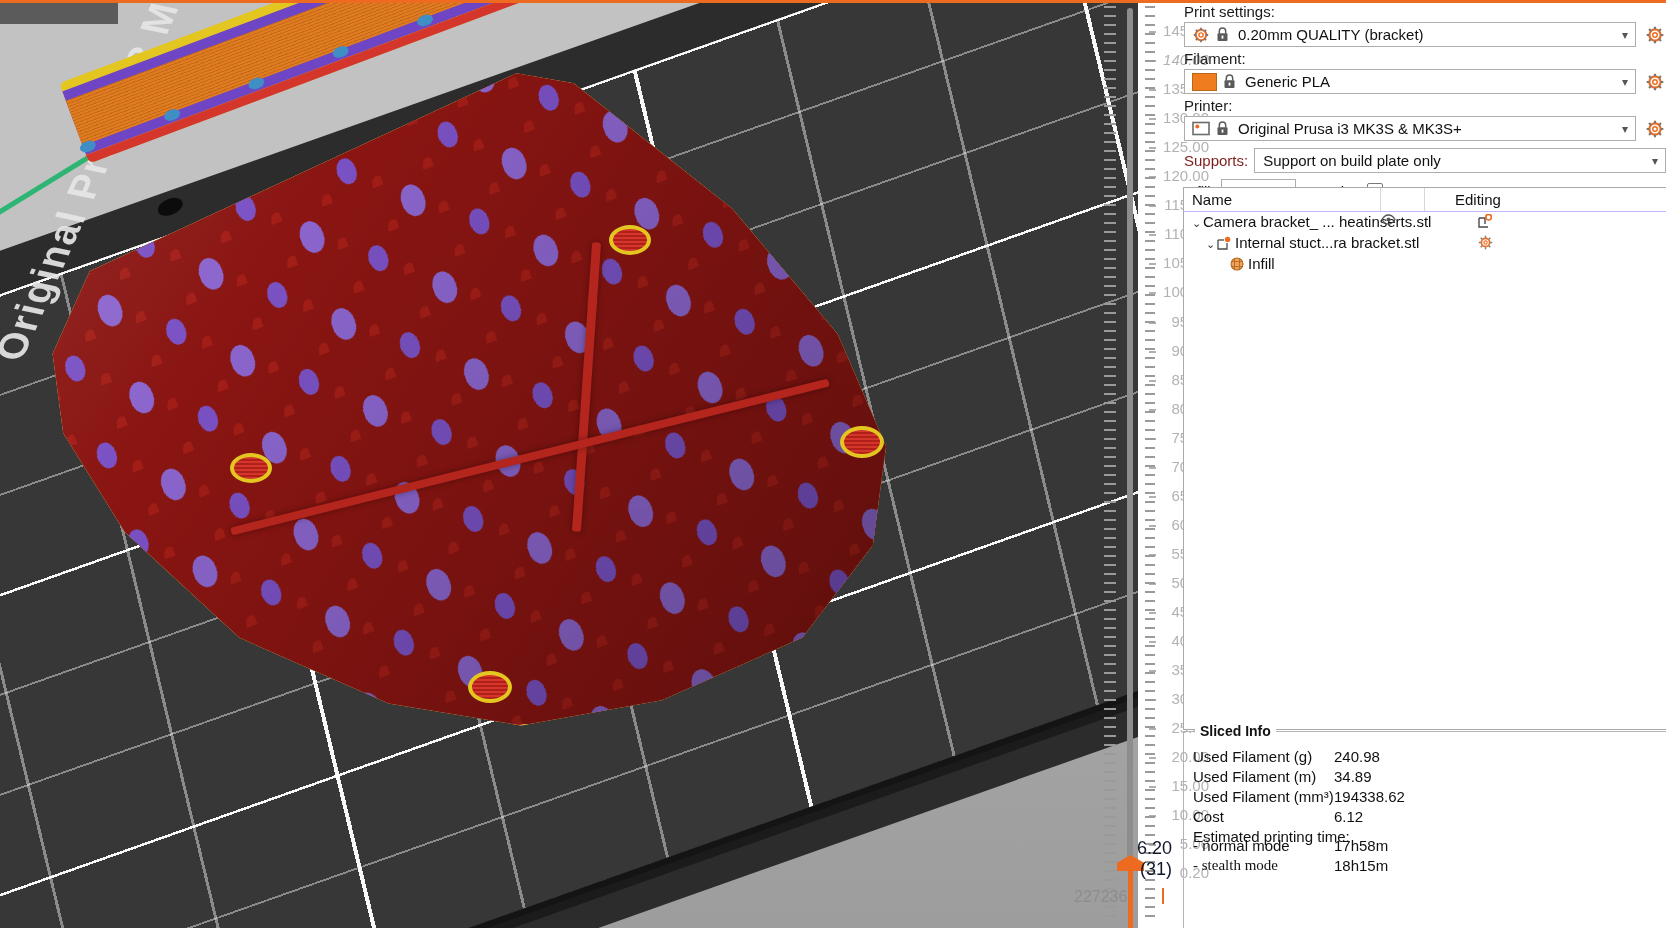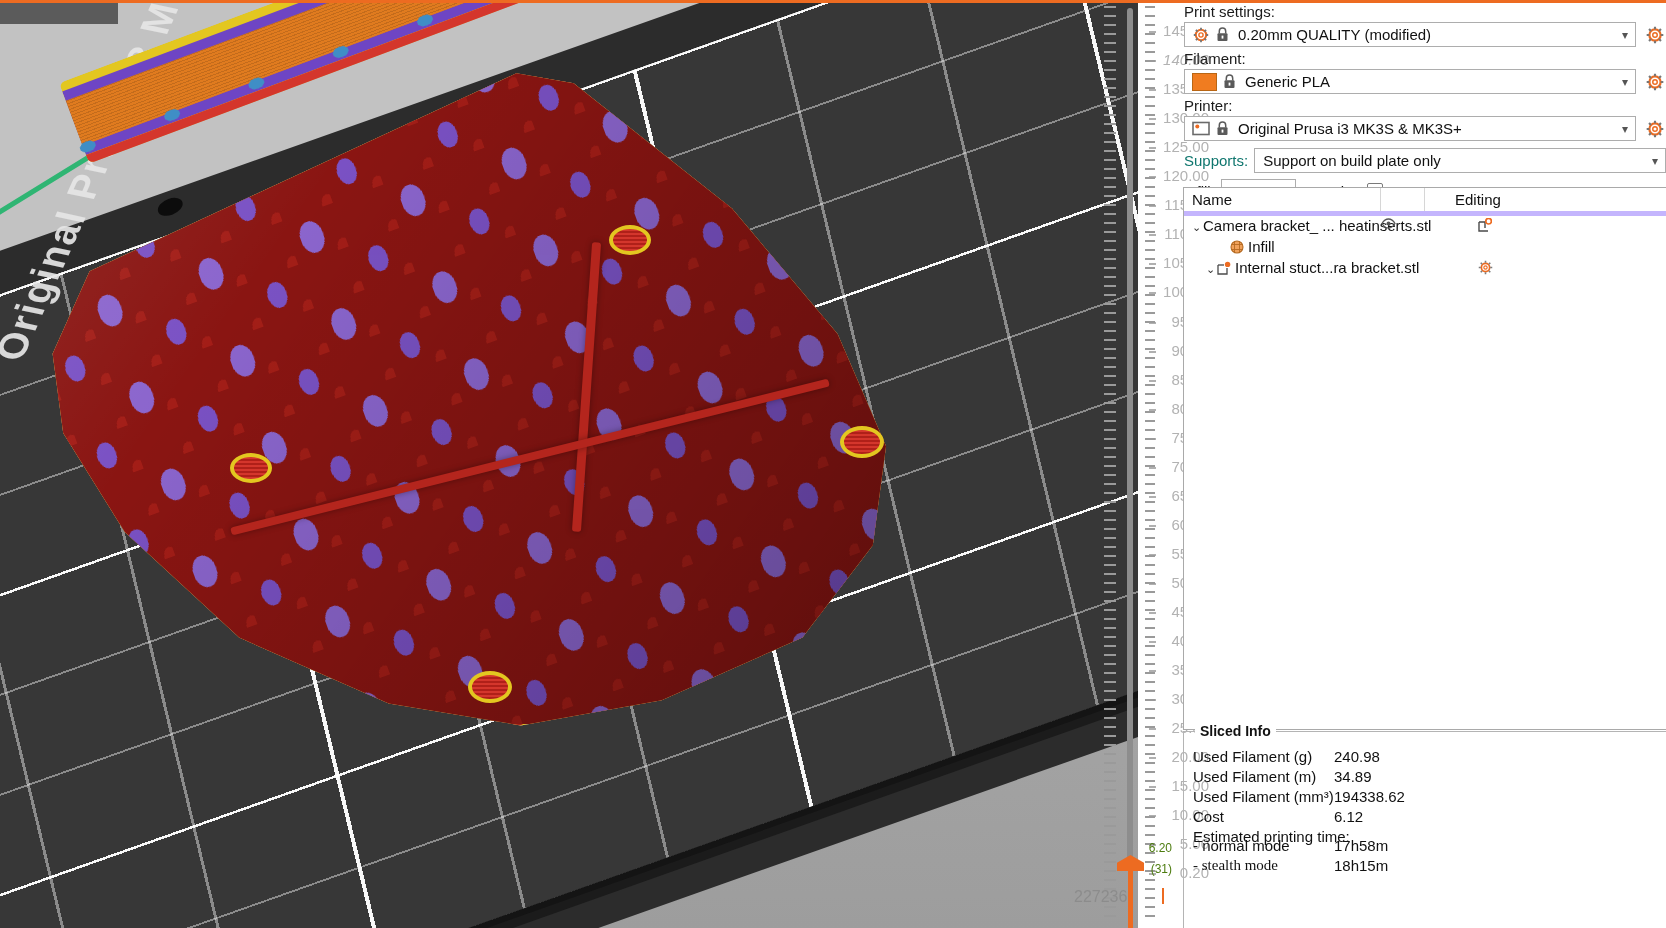--- a/index.html
+++ b/index.html
@@ -98,21 +98,21 @@
   
   .layer-slider{position:absolute;left:1090px;top:0;width:85px;height:928px;z-index:20;}
   .ls-ticks-a{position:absolute;left:14px;top:6px;width:12px;height:916px;
       background-image:repeating-linear-gradient(to bottom,#9a9a9a 0 2px,transparent 2px 9px);}
   .ls-rail{position:absolute;left:37px;top:8px;width:6px;height:856px;background:#8d8d8d;border-radius:3px;}
   .ls-ticks-b{position:absolute;left:55px;top:6px;width:10px;height:916px;
       background-image:repeating-linear-gradient(to bottom,#9a9a9a 0 2px,transparent 2px 9px);}
   .ls-fill{position:absolute;left:38px;top:862px;width:5px;height:66px;background:#ed6b21;}
   .ls-handle{position:absolute;left:27px;top:855px;width:27px;height:16px;background:#ed6b21;
              clip-path:polygon(50% 0,100% 48%,100% 100%,0 100%,0 48%);}
-  .ls-val{position:absolute;right:3px;top:838px;text-align:right;color:#4d7c0f;font-size:12px;line-height:21px;}
+  .ls-val{position:absolute;right:3px;top:838px;text-align:right;color:#0f172a;font-size:18px;line-height:21px;}
   .ls-bottomnum{position:absolute;left:-16px;top:888px;color:#8c8c8c;font-size:16px;}
   .ls-bottomcursor{position:absolute;left:72px;top:888px;width:2px;height:16px;background:#ed6b21;}
 
   
   .rpanel{position:absolute;left:1175px;top:3px;width:491px;height:925px;background:#fff;}
   .ruler{position:absolute;left:-14px;top:0;width:48px;height:925px;color:#b2b2b2;font-size:15px;}
   .rtick{position:absolute;right:0;text-align:right;width:46px;}
   .rtick-dash{position:absolute;left:-14px;width:7px;height:2px;background:#b0b0b0;}
 
   .lbl{font-size:15px;color:#1a1a1a;margin:0 0 2px 0;}
@@ -120,29 +120,29 @@
          display:flex;align-items:center;font-size:15px;color:#111;}
   .combo .chev{position:absolute;right:7px;top:0;bottom:0;display:flex;align-items:center;color:#555;font-size:12px;}
   .swatch{width:23px;height:16px;background:#f07c20;margin-left:7px;border:1px solid #b96614;}
   .pad-ico{margin-left:7px;width:18px;height:18px;display:flex;align-items:center;justify-content:center;}
   .lock-ico{margin-left:4px;width:16px;height:18px;display:flex;align-items:center;justify-content:center;}
   .combo-text{margin-left:8px;}
   .gearbtn{position:absolute;right:0;width:22px;height:22px;display:flex;align-items:center;justify-content:center;}
   .cfg-block{position:absolute;left:9px;top:0;width:482px;}
 
   .sup-row{display:flex;align-items:center;margin-top:7px;}
-  .sup-row .lab{font-size:15px;color:#0f766e;margin-right:6px;}
+  .sup-row .lab{font-size:15px;color:#7f1d1d;margin-right:6px;}
   .inf-row{display:flex;align-items:center;margin-top:6px;}
   .small-combo{position:relative;box-sizing:border-box;height:24px;width:75px;border:1px solid #adadad;
                background:#fff;display:flex;align-items:center;font-size:15px;padding-left:6px;color:#111;}
   .chk{width:14px;height:14px;border:1px solid #7a7a7a;background:#fff;border-radius:2px;display:inline-block;}
 
   
   .objlist{position:absolute;left:8px;top:184px;width:483px;height:541px;border:1px solid #a9a9a9;background:#fff;}
-  .ol-head{position:relative;height:23px;border-bottom:5px solid #c4b5fd;}
+  .ol-head{position:relative;height:23px;border-bottom:1px solid #c4b5fd;}
   .ol-head .hname{position:absolute;left:8px;top:3px;font-size:15px;color:#111;}
   .ol-head .hedit{position:absolute;left:271px;top:3px;font-size:15px;color:#111;}
   .ol-sep{position:absolute;top:0;width:1px;height:23px;background:#d6d6d6;}
   .ol-row{position:relative;height:21px;font-size:15px;color:#111;}
   .ol-row .name{position:absolute;top:1px;white-space:nowrap;}
   .ol-row .eye{position:absolute;left:197px;top:2px;}
   .ol-row .editcell{position:absolute;left:294px;top:2px;}
   .chev-r{display:inline-block;width:11px;color:#333;font-size:11px;}
 
   
@@ -271,21 +271,21 @@
                 </g>
               </svg>
           </span>
           <span class="lock-ico">
             <svg width="13" height="15" viewBox="0 0 13 15">
                 <path d="M3.3 6.4V4.3a3.2 3.2 0 016.4 0v2.1" fill="none" stroke="#5a5a5a" stroke-width="1.5"></path>
                 <rect x="1.5" y="6.3" width="10" height="7.6" rx="1" fill="#5a5a5a"></rect>
                 <rect x="5.6" y="8.6" width="1.8" height="3" fill="#fff"></rect>
               </svg>
           </span>
-          <span class="combo-text">0.20mm QUALITY (modified)</span>
+          <span class="combo-text">0.20mm QUALITY (bracket)</span>
           <span class="chev">▾</span>
         </div>
         <span class="gearbtn" style="top:2px;">
           <svg width="18" height="18" viewBox="0 0 16 16">
               <circle cx="8" cy="8" r="5" fill="none" stroke="#ed6b21" stroke-width="2"></circle>
               <circle cx="8" cy="8" r="2" fill="none" stroke="#ed6b21" stroke-width="1.3"></circle>
               <g stroke="#777" stroke-width="1.9">
                 <path d="M8 .6v2.3M8 13.1v2.3M.6 8h2.3M13.1 8h2.3M2.7 2.7l1.7 1.7M11.6 11.6l1.7 1.7M13.3 2.7l-1.7 1.7M4.4 11.6l-1.7 1.7"></path>
               </g>
             </svg>
@@ -382,44 +382,44 @@
                 <circle cx="7.5" cy="5.5" r="2" fill="#555"></circle>
               </svg>
             </span>
             <span class="editcell">
               <svg width="14" height="14" viewBox="0 0 14 14">
                 <path d="M1 4v9h9" fill="none" stroke="#4a4a4a" stroke-width="1.4"></path>
                 <path d="M1 4h6v6" fill="none" stroke="#4a4a4a" stroke-width="1.4"></path>
                 <circle cx="10.6" cy="3.2" r="2.8" fill="none" stroke="#ed6b21" stroke-width="1.7"></circle>
               </svg>
             </span>
-          </div>
-          <div class="ol-row">
-            <span class="name" style="left:46px"><span style="display:inline-block;vertical-align:-2px;margin-right:4px;"><svg width="14" height="14" viewBox="0 0 14 14">
-                  <circle cx="7" cy="7" r="6" fill="#f0a15a" stroke="#b56a21" stroke-width="1.1"></circle>
-                  <g stroke="#b56a21" stroke-width=".9">
-                    <path d="M2 4.5h10M2 9.5h10M4.5 1.6v10.8M9.5 1.6v10.8"></path>
-                  </g>
-                </svg></span><span>Infill</span></span>
           </div>
           <div class="ol-row">
             <span class="name" style="left:22px"><span class="chev-r">⌄</span><span style="display:inline-block;vertical-align:-2px;margin-right:4px;"><svg width="14" height="14" viewBox="0 0 14 14">
                   <path d="M1 4v9h9V7" fill="none" stroke="#4a4a4a" stroke-width="1.3"></path>
                   <path d="M1 4h6" fill="none" stroke="#4a4a4a" stroke-width="1.3"></path>
                   <circle cx="10.6" cy="3.4" r="2.7" fill="#ed6b21"></circle>
                 </svg></span><span>Internal stuct...ra bracket.stl</span></span>
             <span class="editcell">
               <svg width="15" height="15" viewBox="0 0 16 16">
                 <circle cx="8" cy="8" r="4.4" fill="none" stroke="#ed6b21" stroke-width="1.8"></circle>
                 <circle cx="8" cy="8" r="1.8" fill="none" stroke="#ed6b21" stroke-width="1.2"></circle>
                 <g stroke="#7d7d7d" stroke-width="1.7">
                   <path d="M8 .8v2.2M8 13v2.2M.8 8h2.2M13 8h2.2M2.9 2.9l1.5 1.5M11.6 11.6l1.5 1.5M13.1 2.9l-1.5 1.5M4.4 11.6l-1.5 1.5"></path>
                 </g>
               </svg>
             </span>
+          </div>
+          <div class="ol-row">
+            <span class="name" style="left:46px"><span style="display:inline-block;vertical-align:-2px;margin-right:4px;"><svg width="14" height="14" viewBox="0 0 14 14">
+                  <circle cx="7" cy="7" r="6" fill="#f0a15a" stroke="#b56a21" stroke-width="1.1"></circle>
+                  <g stroke="#b56a21" stroke-width=".9">
+                    <path d="M2 4.5h10M2 9.5h10M4.5 1.6v10.8M9.5 1.6v10.8"></path>
+                  </g>
+                </svg></span><span>Infill</span></span>
           </div>
         </div>
     </div>
 
     <div class="sinfo">
       <div class="sinfo-title">Sliced Info</div>
       <div id="si-rows">
           <div class="si-row si-k" style="top: 16px;">Used Filament (g)</div>
           <div class="si-row si-v" style="top: 16px;">240.98</div>
           <div class="si-row si-k" style="top: 36px;">Used Filament (m)</div>

